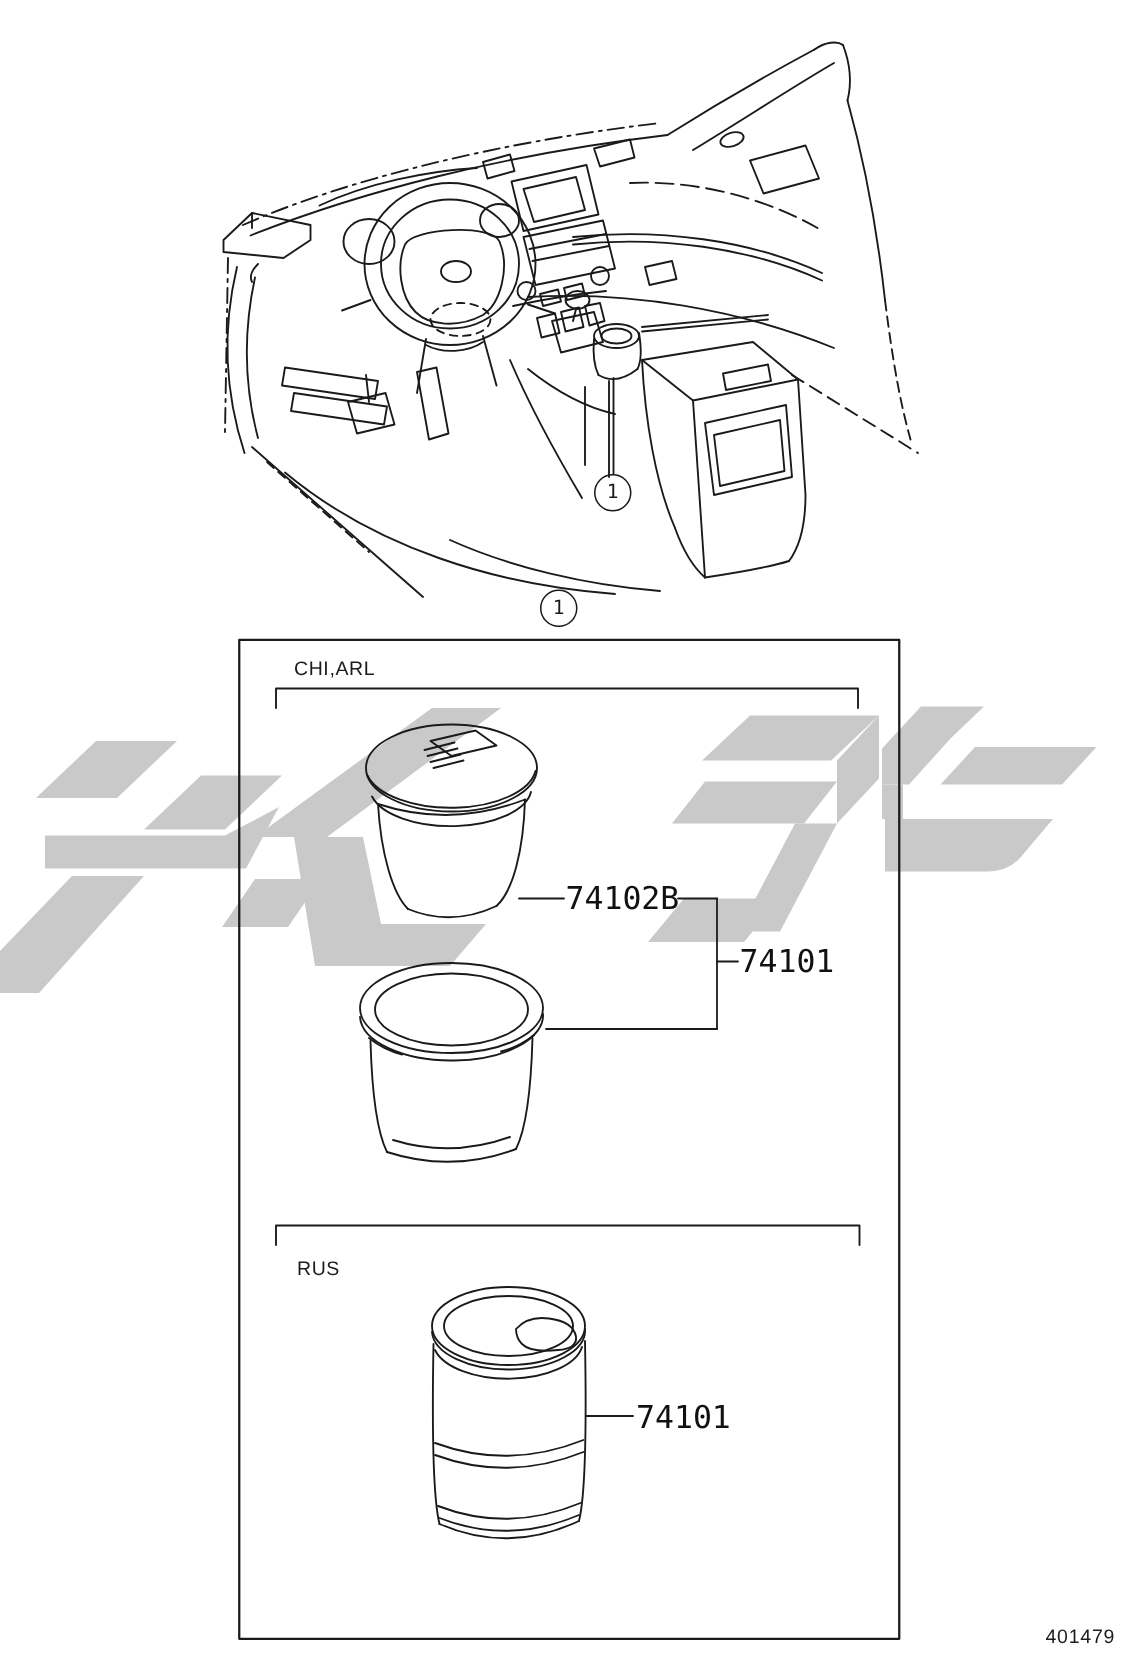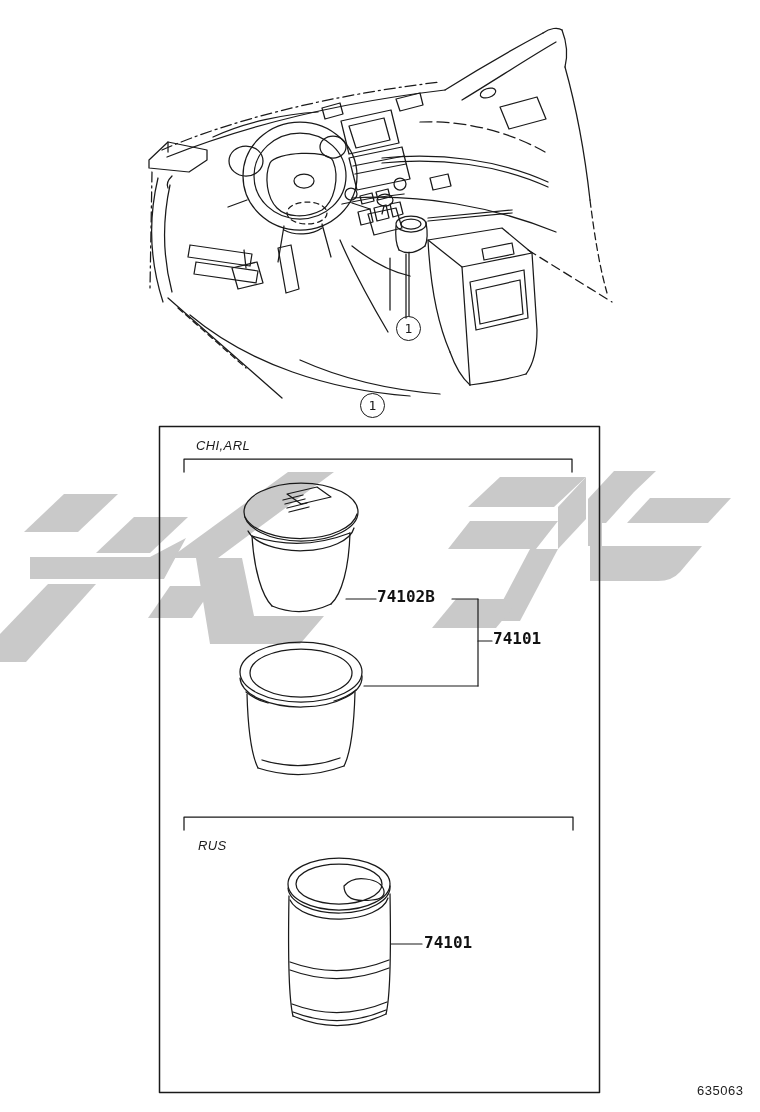--- a/index.html
+++ b/index.html
@@ -8,25 +8,25 @@
     width:760px;height:1112px;
     background:#ffffff;
     font-family:"Liberation Sans", sans-serif;
     color:#1a1a1a;
     overflow:hidden;
   }
   svg.art{position:absolute;left:0;top:0;}
   .lbl{position:absolute;white-space:nowrap;}
   .section-label{
     font-family:"Liberation Sans", sans-serif;
-    font-size:13px;letter-spacing:.4px;color:#1c1c1c;font-style:italic;
+    font-size:13px;letter-spacing:.4px;color:#1c1c1c;
   }
   .part-number{
     font-family:"DejaVu Sans Mono", monospace;
-    font-weight:bold;font-size:16px;color:#111;letter-spacing:0px;
+    font-weight:normal;font-size:21px;color:#111;letter-spacing:0px;
   }
   .footer-code{
     font-family:"Liberation Sans", sans-serif;
     font-size:13px;color:#1c1c1c;letter-spacing:.5px;
   }
   .callout{
     position:absolute;width:25px;height:25px;border-radius:50%;
     border:1.4px solid #1a1a1a;background:transparent;
     display:flex;align-items:center;justify-content:center;
     font-family:"DejaVu Sans Mono", monospace;font-size:13px;color:#1a1a1a;
@@ -235,15 +235,15 @@
   <div class="lbl section-label" style="left:196px;top:438px;">CHI,ARL</div>
 
   <div class="lbl part-number" style="left:377px;top:587px;">74102B</div>
 
   <div class="lbl part-number" style="left:493px;top:629px;">74101</div>
 
   <div class="lbl section-label" style="left:198px;top:838px;">RUS</div>
 
   <div class="lbl part-number" style="left:424px;top:933px;">74101</div>
 
-  <div class="lbl footer-code" style="left:697px;top:1083px;">635063</div>
+  <div class="lbl footer-code" style="left:697px;top:1083px;">401479</div>
 
 </div>
 
 </body></html>

